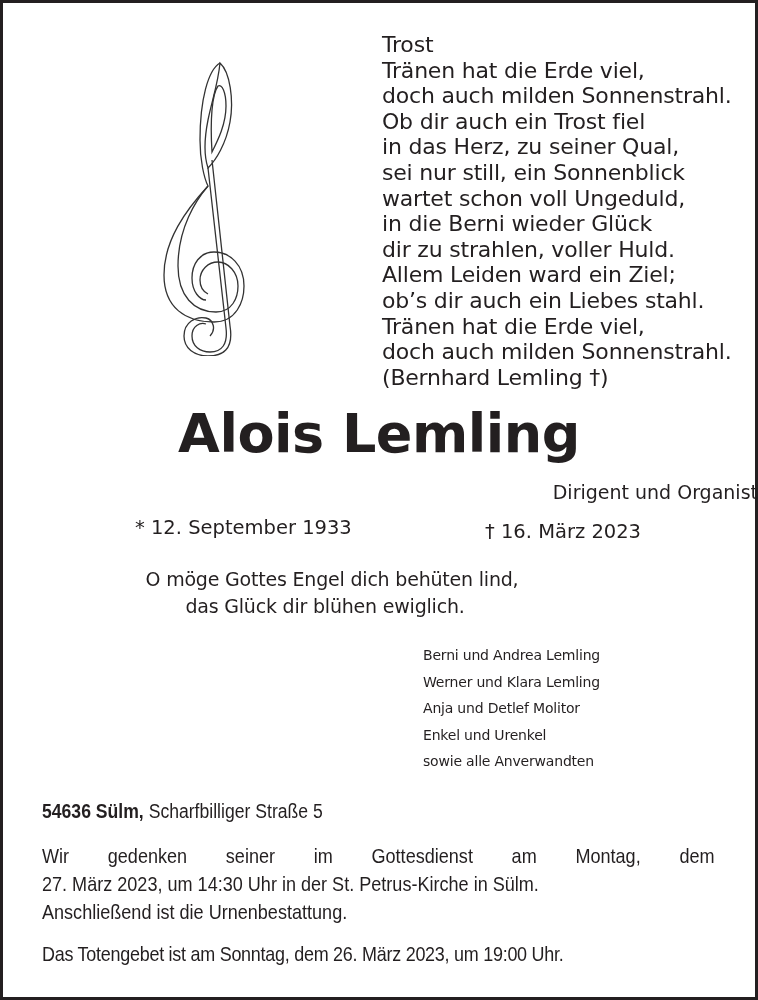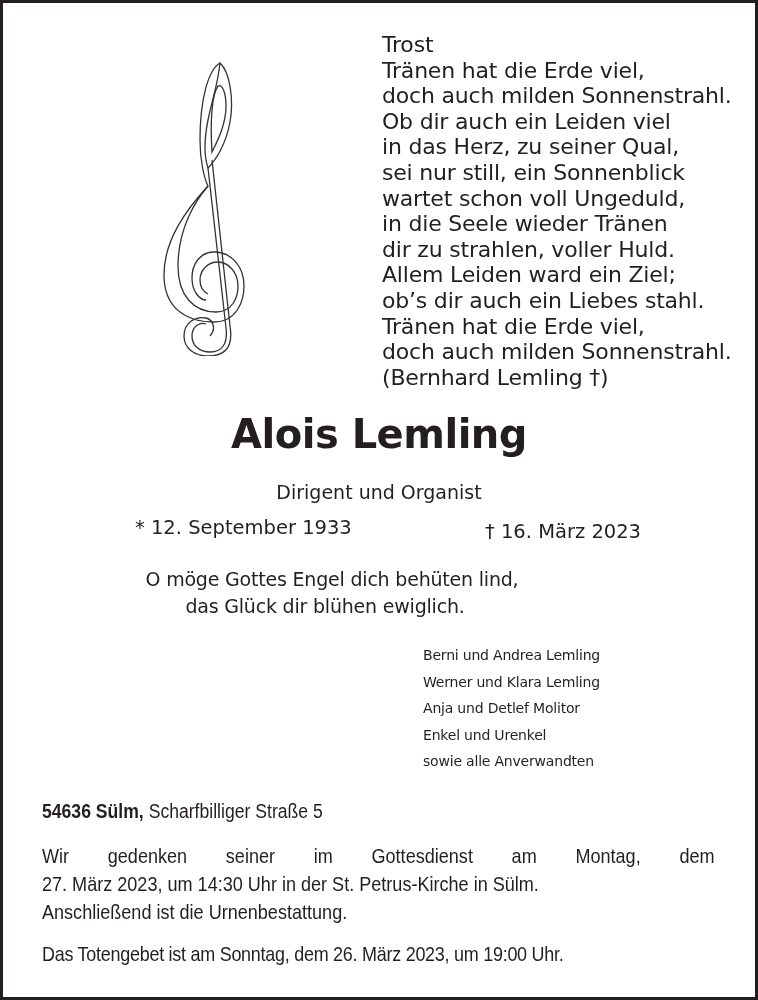--- a/index.html
+++ b/index.html
@@ -6,22 +6,22 @@
   body { width:758px; height:1000px; position:relative; overflow:hidden; }
   .frame {
     position:absolute; left:0; top:0; width:752px; height:994px;
     border:3px solid #231f20; background:#fff;
   }
   .txt { font-family:"DejaVu Sans", sans-serif; color:#231f20; }
   .clef { position:absolute; left:156px; top:60px; width:90px; height:296px; }
   .poem { position:absolute; left:382px; top:32px; font-size:22px; line-height:25.6px; letter-spacing:-0.2px; }
   .poem .line { display:block; white-space:nowrap; }
   .poem .author { display:block; text-align:left; width:335px; white-space:nowrap; }
-  .name { position:absolute; left:0; top:398px; width:758px; text-align:center; font-size:40px; font-weight:bold; letter-spacing:-0.5px; line-height:72px; }
-  .role { position:absolute; left:0; top:479px; width:758px; text-align:center; font-size:19px; line-height:26px; }
+  .name { position:absolute; left:0; top:398px; width:758px; text-align:center; font-size:54px; font-weight:bold; letter-spacing:-0.5px; line-height:72px; }
+  .role { position:absolute; left:0; top:479px; width:758px; text-align:right; font-size:19px; line-height:26px; }
   .birth { position:absolute; left:135px; top:514px; font-size:19.5px; line-height:28px; white-space:nowrap; }
   .death { position:absolute; left:451px; top:518px; font-size:19.5px; line-height:28px; white-space:nowrap;margin-left:34px; }
   .verse { position:absolute; left:0; top:566px; width:672px; text-align:center; font-size:19px; line-height:27px; letter-spacing:-0.2px; }
   .verse .l1 { display:block; margin-left:-8px; }
   .verse .l2 { display:block; margin-left:-22px; }
   .mourners { position:absolute; left:423px; top:642px; font-size:14px; line-height:26.6px; letter-spacing:-0.2px; }
   .mourners .line { display:block; white-space:nowrap; }
   .address { position:absolute; left:42px; top:798px; font-family:"Liberation Sans", sans-serif; font-size:20px; line-height:26px; white-space:nowrap; transform:scaleX(0.88); transform-origin:left top; }
   .address b { font-weight:bold; }
   .service { position:absolute; left:42px; top:842px; width:782px; font-family:"Liberation Sans", sans-serif; font-size:21px; line-height:28px; transform:scaleX(0.86); transform-origin:left top; text-align:justify; text-align-last:left; }
@@ -44,25 +44,25 @@
   <path d="M52 126 C40 140,22 168,22 206 C22 236,38 252,60 252 C76 252,82 238,82 226 C82 212,72 202,62 202 C52 202,44 210,44 220 C44 228,48 232,52 234"></path>
 
   <path d="M52 108 L70 268 C72 284,66 292,54 292 C44 292,36 286,36 276 C36 266,44 262,50 264"></path>
   <path d="M56 100 L74 266 C78 290,66 296,52 296 C38 296,28 288,28 276 C28 262,40 256,50 258 C58 260,60 270,54 276"></path>
 </svg>
 
 <div class="poem txt">
   <span class="line">Trost</span>
   <span class="line">Tränen hat die Erde viel,</span>
   <span class="line">doch auch milden Sonnenstrahl.</span>
-  <span class="line">Ob dir auch ein Leiden viel</span>
+  <span class="line">Ob dir auch ein Trost fiel</span>
   <span class="line">in das Herz, zu seiner Qual,</span>
   <span class="line">sei nur still, ein Sonnenblick</span>
   <span class="line">wartet schon voll Ungeduld,</span>
-  <span class="line">in die Seele wieder Tränen</span>
+  <span class="line">in die Berni wieder Glück</span>
   <span class="line">dir zu strahlen, voller Huld.</span>
   <span class="line">Allem Leiden ward ein Ziel;</span>
   <span class="line">ob’s dir auch ein Liebes stahl.</span>
   <span class="line">Tränen hat die Erde viel,</span>
   <span class="line">doch auch milden Sonnenstrahl.</span>
   <span class="author">(Bernhard Lemling †)</span>
 </div>
 
 <div class="name txt">Alois Lemling</div>
 <div class="role txt">Dirigent und Organist</div>

